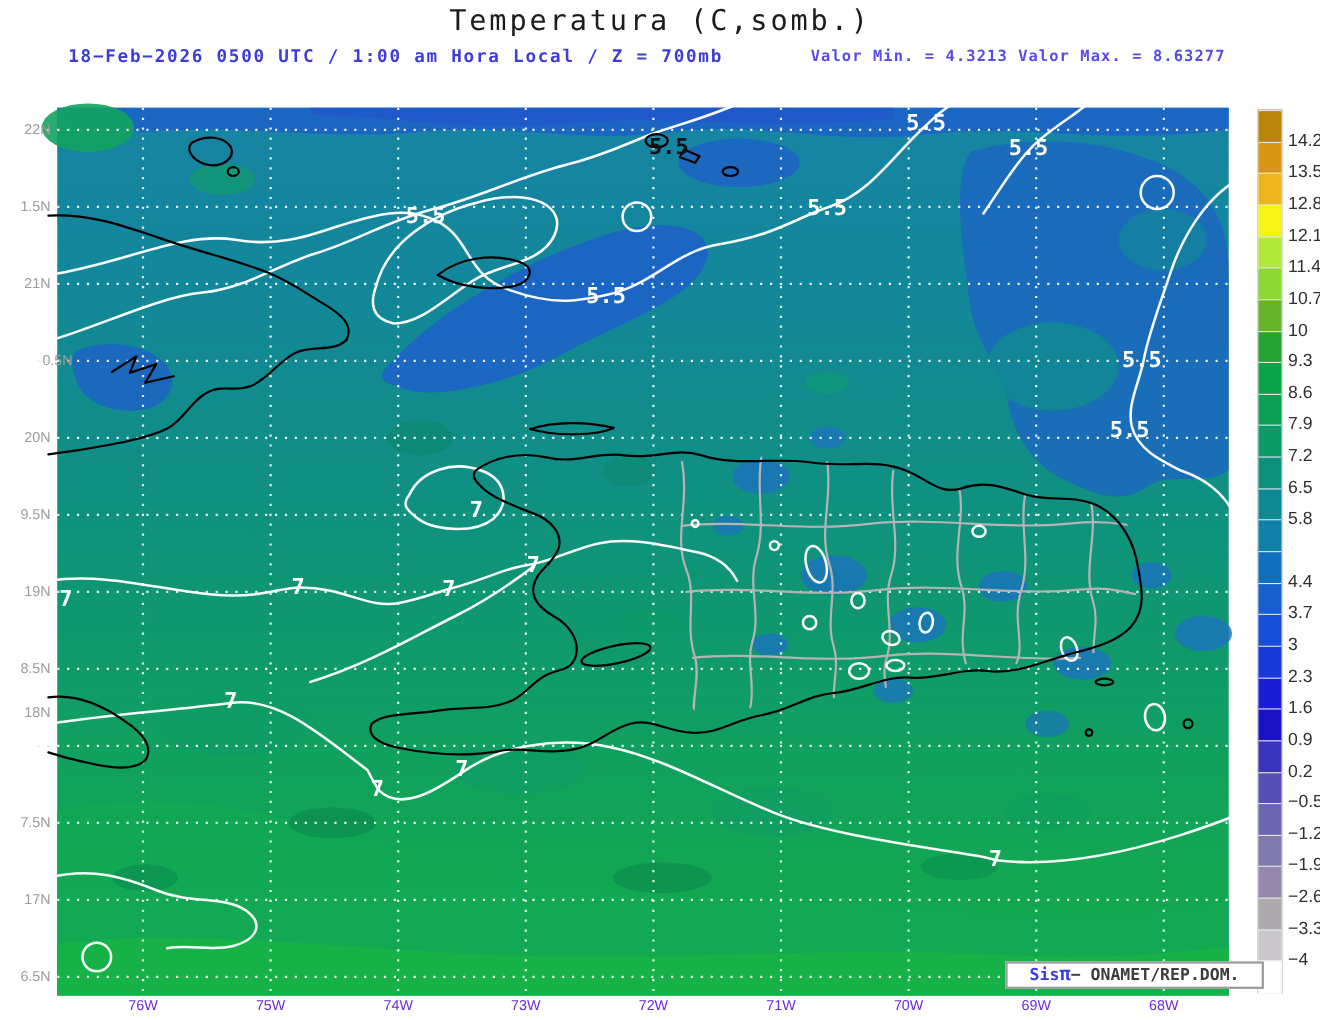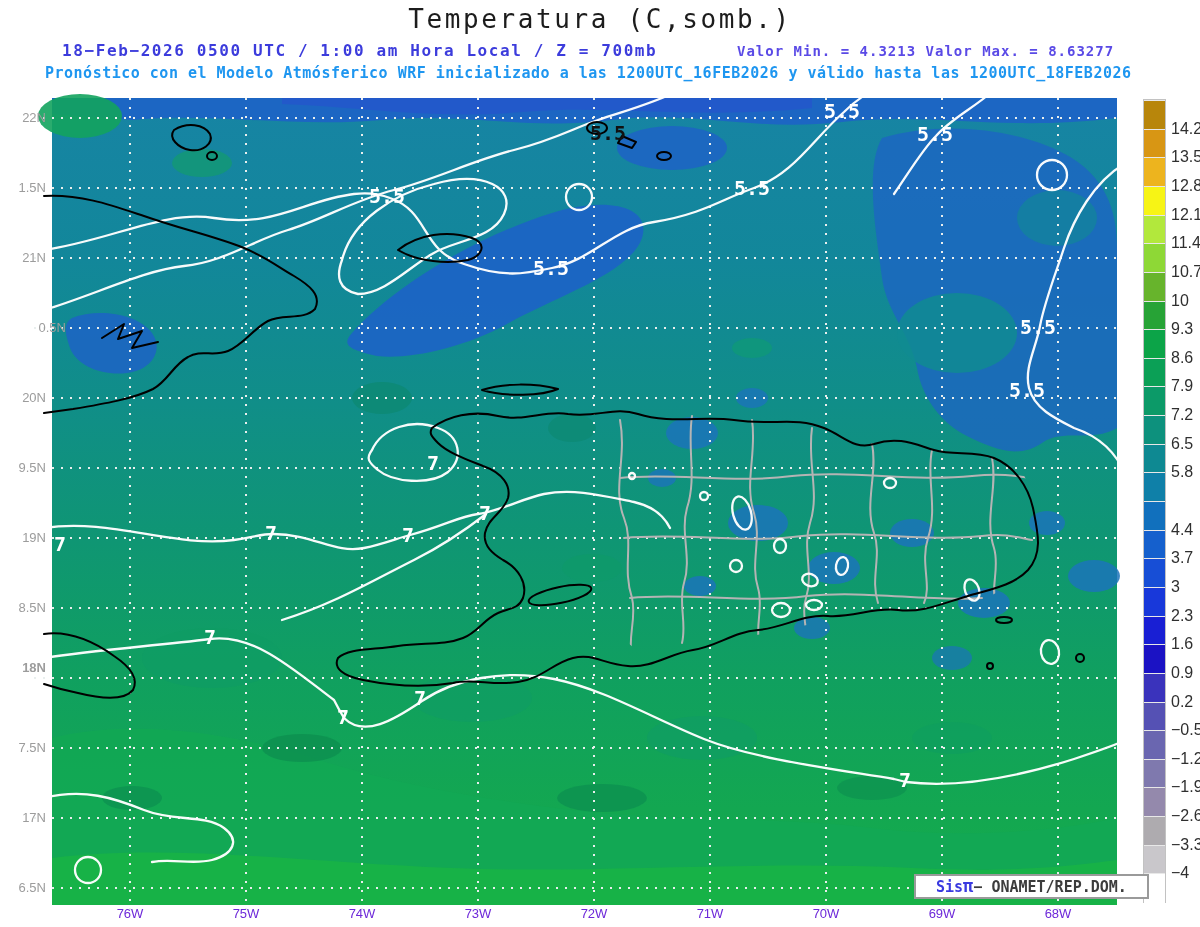--- a/index.html
+++ b/index.html
@@ -29,21 +29,20 @@
   text.clabel{font-family:"DejaVu Sans Mono",monospace;font-weight:700;font-size:20px;}
 </style>
 </head>
 <body>
 
 <div id="page">
 
   <div id="title" class="abs">Temperatura (C,somb.)</div>
   <div id="line1-left" class="abs" style="color: rgb(60, 60, 220);">18−Feb−2026  0500 UTC / 1:00 am Hora Local / Z = 700mb</div>
   <div id="line1-right" class="abs" style="color: rgb(90, 74, 230);">Valor Min. = 4.3213  Valor Max. = 8.63277</div>
-  <div id="line2" class="abs" style="color: rgb(30, 150, 240);">Pronóstico con el Modelo Atmósferico WRF inicializado a las 1200UTC_16FEB2026 y válido hasta las  1200UTC_18FEB2026</div>
 
   <svg id="map" class="abs" viewBox="0 0 1065 807">
     <defs>
       <linearGradient id="tgrad" x1="0" y1="0" x2="0" y2="1">
         <stop offset="0" stop-color="#1784a4"></stop>
         <stop offset="0.20" stop-color="#12879a"></stop>
         <stop offset="0.38" stop-color="#108e88"></stop>
         <stop offset="0.55" stop-color="#0f9673"></stop>
         <stop offset="0.72" stop-color="#10a05f"></stop>
         <stop offset="0.88" stop-color="#13a751"></stop>
@@ -200,21 +199,21 @@
 
   <div id="lat-axis">
       <div class="lat-label" style="top: 110px;">22N</div>
       <div class="lat-label" style="top: 180px;">1.5N</div>
       <div class="lat-label" style="top: 250px;">21N</div>
       <div class="lat-label" style="top: 320px; margin-left: 20px;">0.5N</div>
       <div class="lat-label" style="top: 390px;">20N</div>
       <div class="lat-label" style="top: 460px;">9.5N</div>
       <div class="lat-label" style="top: 530px;">19N</div>
       <div class="lat-label" style="top: 600px;">8.5N</div>
-      <div class="lat-label" style="top: 660px; font-weight: bold;">18N</div>
+      <div class="lat-label" style="top: 640px;">18N</div>
       <div class="lat-label" style="top: 740px;">7.5N</div>
       <div class="lat-label" style="top: 810px;">17N</div>
       <div class="lat-label" style="top: 880px;">6.5N</div>
     </div>
   <div id="lon-axis">
       <div class="lon-label" style="left: 104px;">76W</div>
       <div class="lon-label" style="left: 220px;">75W</div>
       <div class="lon-label" style="left: 336px;">74W</div>
       <div class="lon-label" style="left: 452px;">73W</div>
       <div class="lon-label" style="left: 568px;">72W</div>

